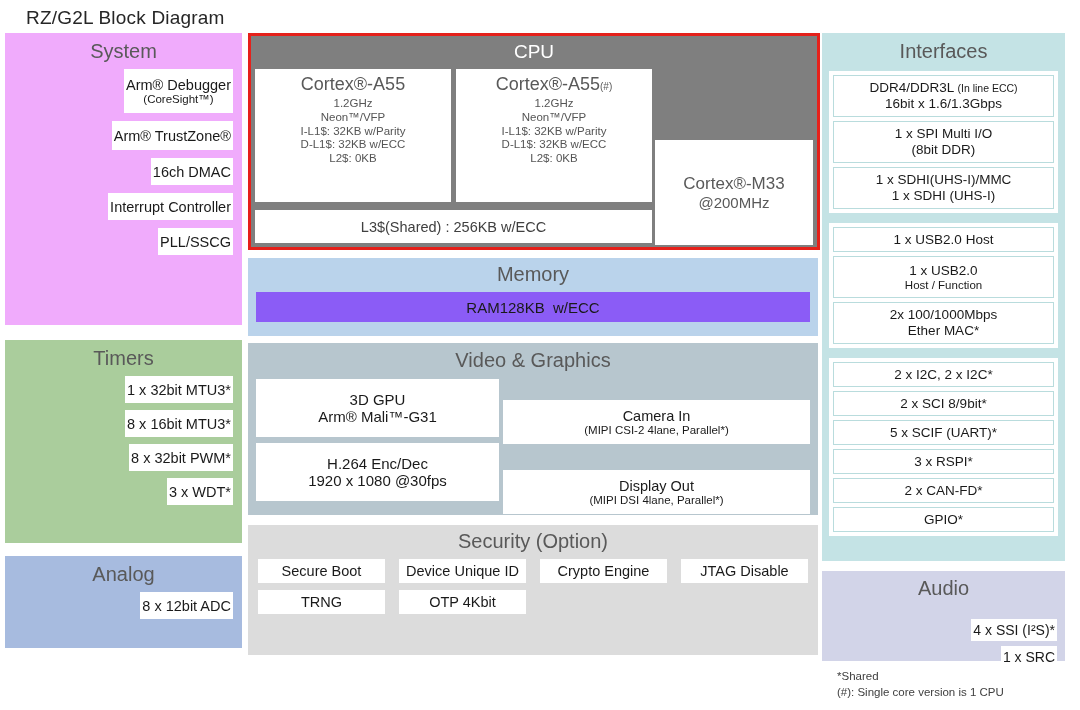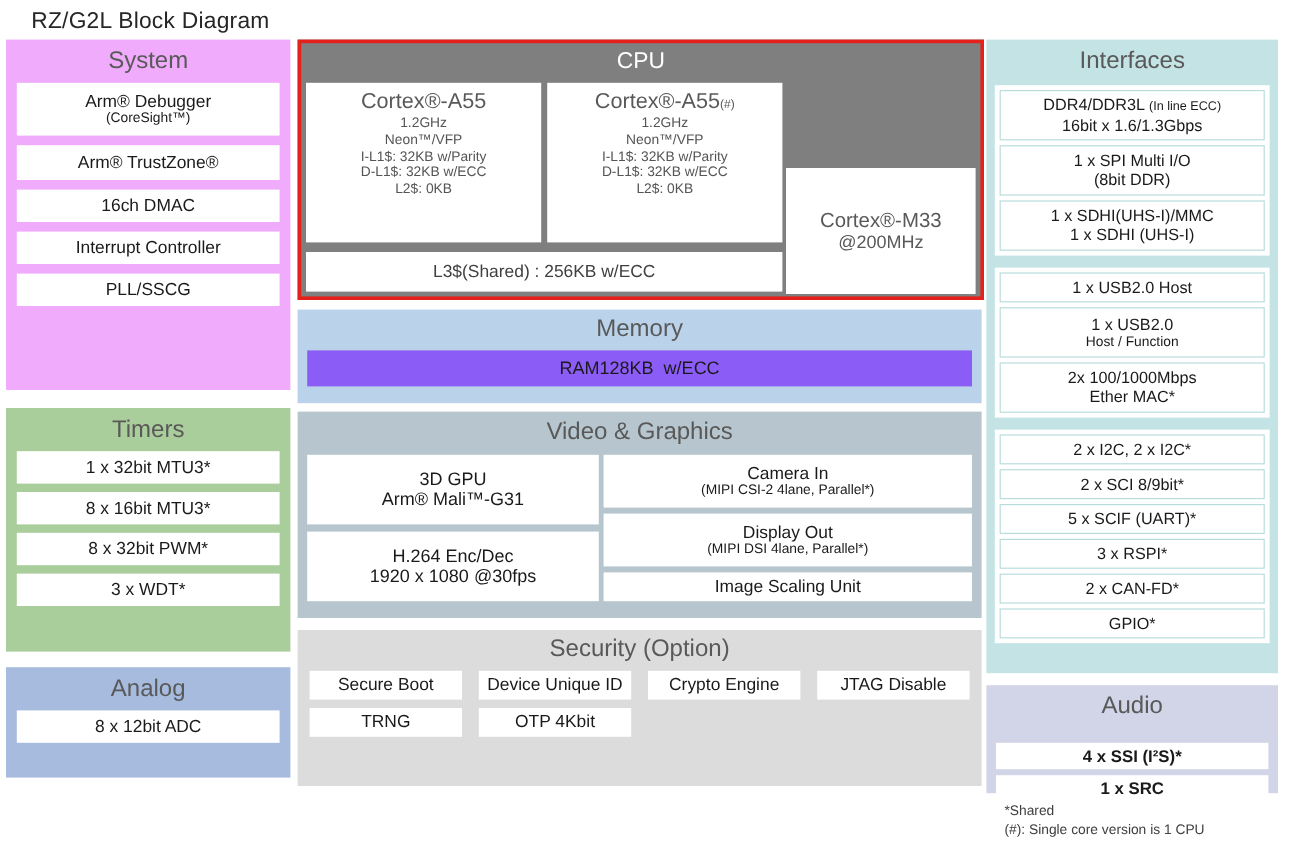--- a/index.html
+++ b/index.html
@@ -4,21 +4,21 @@
 <style>
   * { box-sizing: border-box; }
   html,body { margin:0; padding:0; background:#fff; }
   body { width:1080px; height:710px; font-family:"Liberation Sans", sans-serif; position:relative; overflow:hidden; }
   .canvas { position:relative; width:1080px; height:710px; background:#fff; }
 
   .page-title { position:absolute; left:26px; top:7px; font-size:19px; color:#262626; letter-spacing:0.2px; }
 
   .block { position:absolute; }
   .hdr { text-align:center; color:#595959; font-size:20px; padding-top:7px; height:36px; }
-  .items { display:flex; flex-direction:column; gap:8px; padding:0 9px; }
+  .items { display:flex; flex-direction:column; gap:8px; padding:0 9px;align-items:flex-end; }
   .wbox { background:#fff; color:#1a1a1a; font-size:14.5px; text-align:center;
           display:flex; flex-direction:column; justify-content:center; min-height:27px; padding:2px; }
   .sub { font-size:11.5px; line-height:13px; }
 
   
   #system   { left:5px;  top:33px;  width:237px; height:292px; background:#f0abfc; }
   #timers   { left:5px;  top:340px; width:237px; height:203px; background:#aacd9c; }
   #timers .items { gap:7px; }
   #analog   { left:5px;  top:556px; width:237px; height:92px;  background:#a7bbdf; }
 
@@ -41,41 +41,41 @@
   #memory .hdr { height:32px; padding-top:5px; }
   #rambar { margin:2px 8px 0 8px; height:30px; background:#8b5cf6; color:#1a1a1a; font-size:15px;
             display:flex; align-items:center; justify-content:center; white-space:pre; }
 
   #video    { left:248px; top:343px; width:570px; height:172px; background:#b7c6ce; }
   #video .hdr { height:34px; padding-top:6px; }
   .vid-cols { display:flex; gap:4px; padding:2px 8px 0 8px; }
   .vid-col-l { width:243px; display:flex; flex-direction:column; gap:6px; }
   .vid-col-r { flex:1; display:flex; flex-direction:column; gap:5px; }
   .vid-col-l .wbox { height:58px; font-size:15px; }
-  .vid-col-r .wbox { height:44px; font-size:14.5px; }
+  .vid-col-r .wbox { height:44px; font-size:14.5px;margin-top:21px; }
   .vid-col-r .wbox.short { height:24px; min-height:24px; }
 
   #security { left:248px; top:525px; width:570px; height:130px; background:#dcdcdc; }
   #security .hdr { height:32px; padding-top:5px; }
   .sec-grid { display:grid; grid-template-columns:1fr 1fr 1fr 1fr; gap:7px 14px; padding:2px 10px 0 10px; }
   .sec-grid .wbox { min-height:24px; height:24px; }
 
   
   #interfaces { left:822px; top:33px; width:243px; height:528px; background:#c4e3e5; }
   #interfaces .hdr { height:38px; }
   .groups { display:flex; flex-direction:column; gap:10px; padding:0 7px; }
   .group { background:#fff; padding:4px; display:flex; flex-direction:column; gap:4px; }
   .gitem { background:#fff; border:1px solid #b9dcdd; color:#1a1a1a; font-size:13.5px; text-align:center;
            display:flex; flex-direction:column; justify-content:center; min-height:25px; padding:2px 1px; line-height:16px; }
   .gitem .note { font-size:10.5px; }
   .gitem.tall { min-height:42px; }
 
   #audio { left:822px; top:571px; width:243px; height:90px; background:#d2d4e8; }
   #audio .hdr { height:32px; padding-top:6px; }
-  #audio .items { gap:5px; padding:16px 8px;font-weight:bold; }
+  #audio .items { gap:5px; padding:16px 8px; }
   #audio .wbox { min-height:22px; height:22px; font-size:14px; }
 
   .footnotes { position:absolute; left:837px; top:668px; font-size:11.5px; color:#404040; line-height:16px; }
 </style>
 </head>
 <body>
 
 <div class="canvas">
 
   <div class="page-title">RZ/G2L Block Diagram</div>

